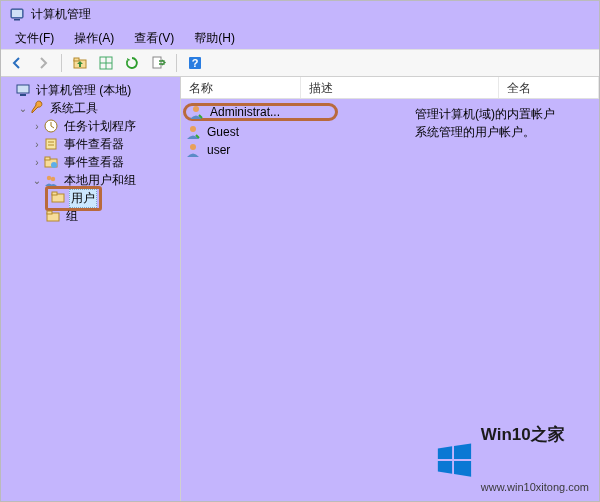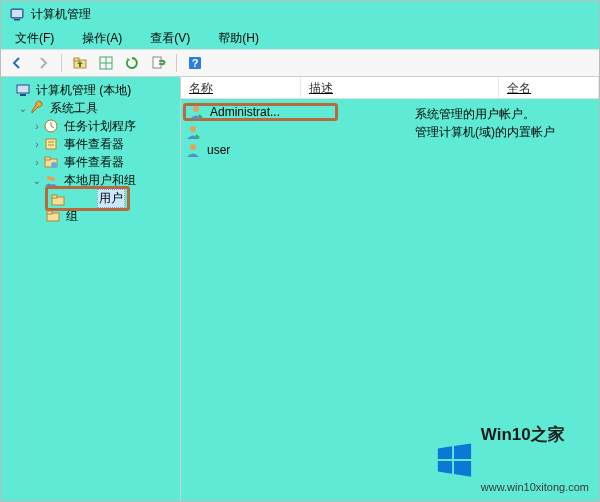--- a/index.html
+++ b/index.html
@@ -1,46 +1,46 @@
 <!DOCTYPE html>
 <html><head>
 <meta charset="utf-8">
 <style>
   * { box-sizing: border-box; }
   html, body { margin: 0; padding: 0; font-family: "Microsoft YaHei", "Segoe UI", Tahoma, sans-serif; font-size: 12px; color: #000; background: #fff; }
-  .window { width: 600px; height: 502px; border: 1px solid #bbb; position: relative; overflow: hidden; background: #5eead4; }
+  .window { width: 600px; height: 502px; border: 1px solid #bbb; position: relative; overflow: hidden; background: #c4b5fd; }
   .titlebar { display: flex; align-items: center; padding: 4px 8px; height: 26px; }
   .titlebar .icon { width: 16px; height: 16px; margin-right: 6px; }
-  .menubar { display: flex; gap: 12px; padding: 2px 6px; height: 22px; align-items: center; }
+  .menubar { display: flex; gap: 4px; padding: 2px 6px; height: 22px; align-items: center; }
   .menubar .menu-item { padding: 1px 8px; cursor: default; }
   .toolbar { display: flex; align-items: center; gap: 2px; padding: 2px 4px; height: 28px; border-top: 1px solid #e0e0e0; border-bottom: 1px solid #d0d0d0; background: #f7f7f7; }
   .toolbar .tbtn { width: 24px; height: 22px; display: flex; align-items: center; justify-content: center; border: 1px solid transparent; border-radius: 2px; }
   .toolbar .sep { width: 1px; height: 18px; background: #ccc; margin: 0 4px; }
   .content { display: flex; height: calc(100% - 26px - 22px - 28px); }
   .tree { width: 180px; border-right: 1px solid #d0d0d0; padding: 4px 2px; overflow: hidden; }
   .tree-node { display: flex; align-items: center; height: 18px; white-space: nowrap; }
   .tree-node .exp { width: 12px; text-align: center; color: #666; font-size: 10px; }
   .tree-node .nicon { width: 16px; height: 16px; display: flex; align-items: center; justify-content: center; margin-right: 3px; }
   .tree-node .label { padding: 0 2px; }
   .tree-node.selected .label { background: #cce8ff; border: 1px dotted #7aa7c7; padding: 0 1px; }
   .ind1 { margin-left: 14px; }
   .ind2 { margin-left: 28px; }
   .ind3 { margin-left: 42px; }
   .highlight-box { border: 3px solid #b96a3c; border-radius: 3px; padding: 0 2px; }
   .list { flex: 1; position: relative; }
-  .list-header { display: flex; height: 22px; border-bottom: 1px solid #e0e0e0; background: #fff; text-decoration: underline; }
+  .list-header { display: flex; height: 22px; border-bottom: 1px solid #e0e0e0; background: #fff; }
   .list-header .col { padding: 3px 8px; border-right: 1px solid #e8e8e8; color: #333; }
   .col-name { width: 120px; }
   .col-fullname { width: 100px; }
   .col-desc { flex: 1; }
   .list-body { padding: 2px 0; }
   .list-row { display: flex; align-items: center; height: 18px; padding-left: 4px; }
   .list-row .uicon { width: 16px; height: 16px; margin-right: 2px; }
   .list-row .cell { padding: 0 4px; white-space: nowrap; overflow: hidden; text-overflow: ellipsis; }
-  .row-hl { border: 3px solid #b96a3c; border-radius: 3px; margin: 2px 0 2px 2px; width: 155px; padding: 1px 0 1px 2px; }
+  .row-hl { border: 3px solid #b96a3c; border-radius: 9px; margin: 2px 0 2px 2px; width: 155px; padding: 1px 0 1px 2px; }
   .row-hl .cell { width: 110px; }
   .desc-area { position: absolute; left: 234px; top: 28px; right: 4px; font-size: 12px; line-height: 18px; }
   .watermark { position: absolute; right: 10px; bottom: 8px; display: flex; align-items: center; gap: 8px; }
   .watermark .logo { width: 38px; height: 38px; }
   .watermark .txt { display: flex; flex-direction: column; line-height: 1.1; gap: 36px; }
   .watermark .big { font-size: 17px; font-weight: 600; color: #1b1b1b; }
   .watermark .url { font-size: 11px; color: #3a3a3a; }
   svg { display: block; }
 </style>
 </head>
@@ -173,21 +173,21 @@
             <svg width="16" height="16" viewBox="0 0 16 16">
               <circle cx="6" cy="6" r="2.2" fill="#e8a05a"></circle>
               <circle cx="10" cy="7" r="2.2" fill="#e8a05a"></circle>
               <path d="M2 14 Q6 9 10 14" fill="#5b8bc7"></path>
               <path d="M7 14 Q10 10 14 14" fill="#5b8bc7"></path>
             </svg>
           </span>
         <span class="label">本地用户和组</span>
       </div>
       <div class="tree-node ind3 selected">
-        <span class="highlight-box" style="display:flex;align-items:flex-end;gap:28px;">
+        <span class="highlight-box" style="display:flex;align-items:flex-start;">
           <span class="nicon">
               <svg width="16" height="16" viewBox="0 0 16 16">
                 <rect x="2" y="5" width="12" height="8" fill="#f7dc9a" stroke="#b58a2c"></rect>
                 <rect x="2" y="3" width="5" height="3" fill="#f7dc9a" stroke="#b58a2c"></rect>
               </svg>
             </span>
           <span class="label">用户</span>
         </span>
       </div>
       <div class="tree-node ind3">
@@ -222,36 +222,37 @@
 
 
         <div class="list-row">
           <span class="uicon">
               <svg width="16" height="16" viewBox="0 0 16 16">
                 <circle cx="8" cy="5" r="3" fill="#e8a05a"></circle>
                 <path d="M2 15 Q8 8 14 15" fill="#5b8bc7"></path>
                 <path d="M11 11 L14 14" stroke="#3a3" stroke-width="2"></path>
               </svg>
             </span>
+          <span class="cell col-name">Guest</span>
         </div>
 
         <div class="list-row">
           <span class="uicon">
               <svg width="16" height="16" viewBox="0 0 16 16">
                 <circle cx="8" cy="5" r="3" fill="#e8a05a"></circle>
                 <path d="M2 15 Q8 8 14 15" fill="#5b8bc7"></path>
               </svg>
             </span>
           <span class="cell col-name">user</span>
         </div>
       </div>
 
       <div class="desc-area">
+        <div>管理计算机(域)的内置帐户</div>
         <div>系统管理的用户帐户。</div>
-        <div>管理计算机(域)的内置帐户</div>
         <div></div>
       </div>
     </div>
   </div>
 
   <div class="watermark">
     <span class="logo">
       <svg viewBox="0 0 40 40">
           <g fill="#0a78d4">
             <path d="M3 8 L18 5.5 V19 H3 Z"></path>

